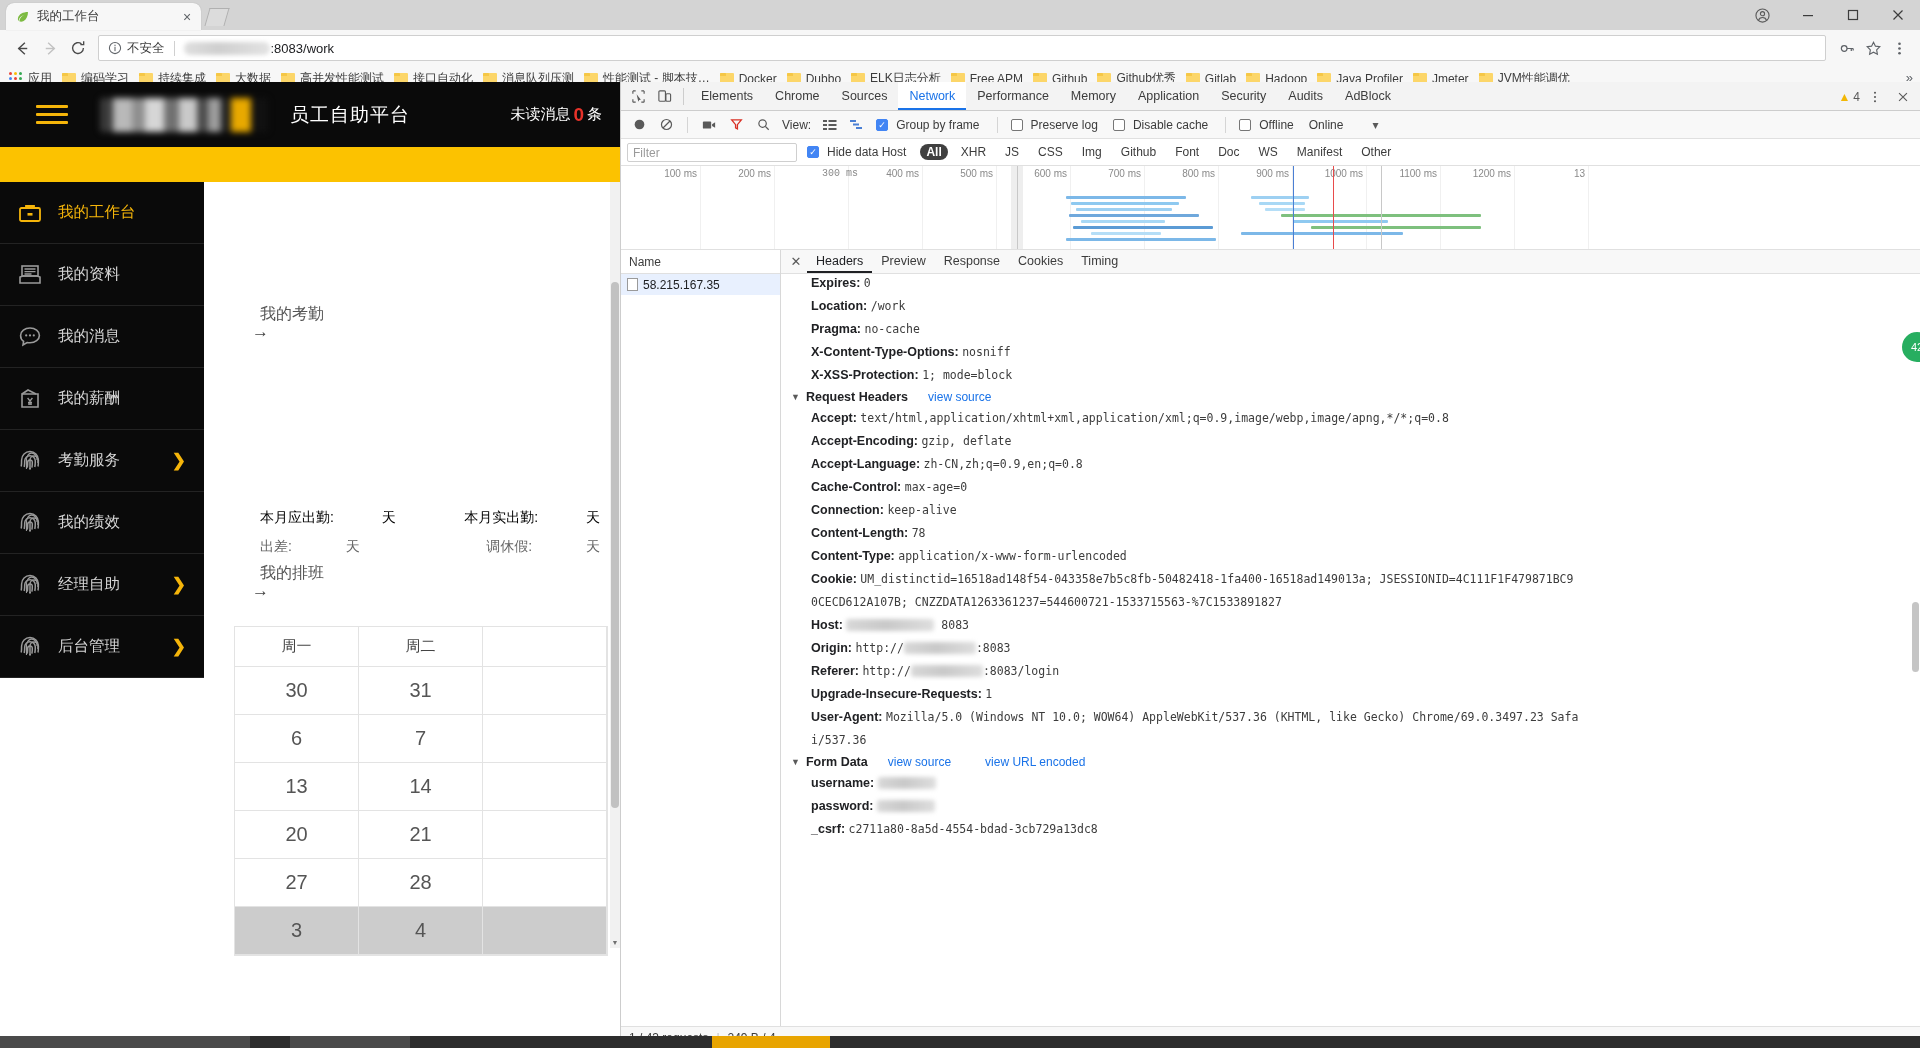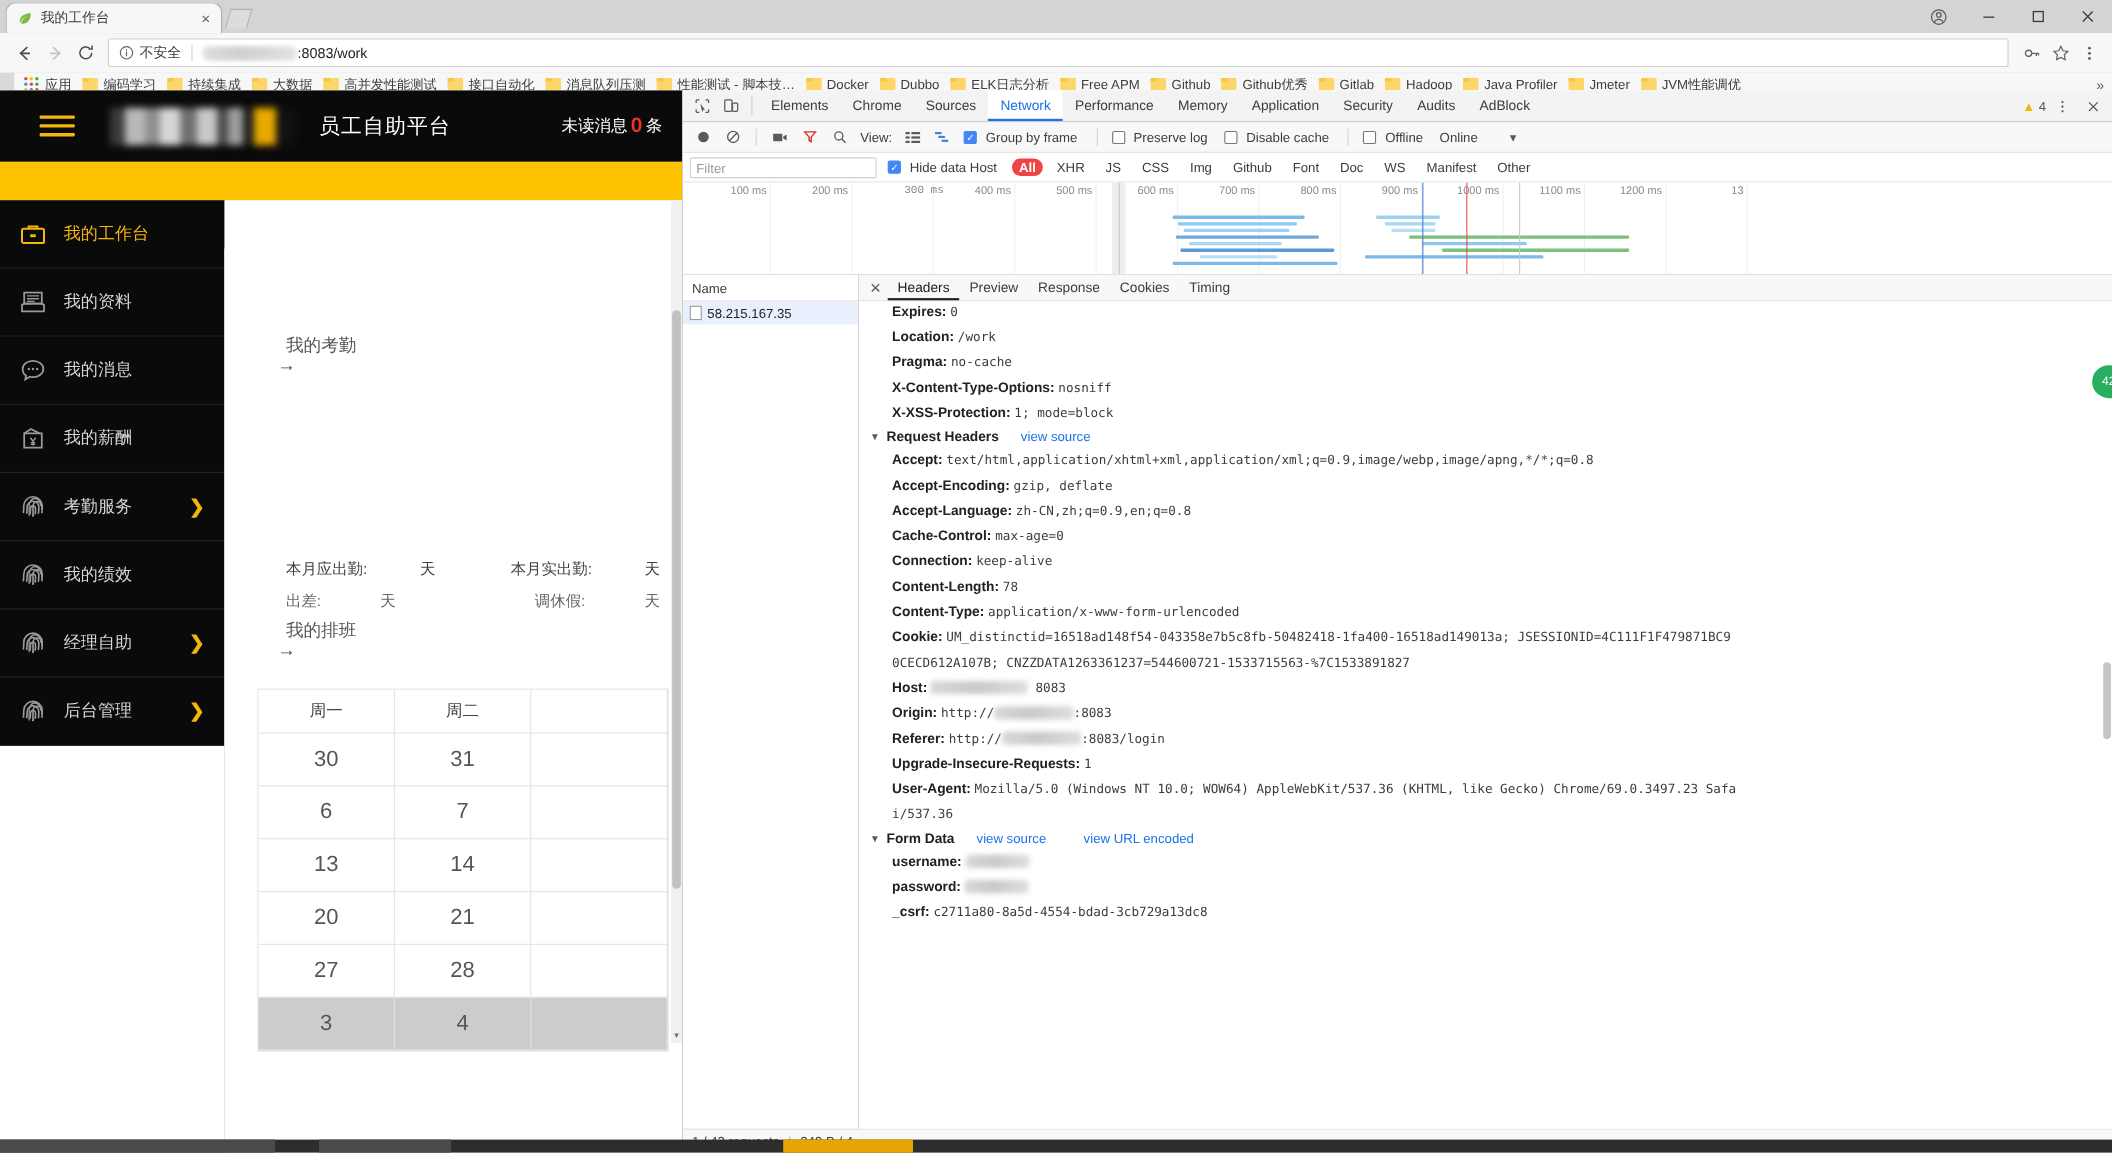--- a/index.html
+++ b/index.html
@@ -86,24 +86,23 @@
     filter:blur(2px); border-radius:6px; margin-right:1px;
   }
   .omnibox .urltext { font-size:13px; color:#202124; white-space:nowrap; }
   .tbricon {
     width:26px; height:26px; display:flex; align-items:center;
     justify-content:center; color:#5f6368; flex:0 0 26px;
   }
 
   
   .bookmarks {
-    height:26px; background:#f7f7f7; border-bottom:4px solid #be185d;
+    height:26px; background:#f7f7f7; border-bottom:1px solid #be185d;
     display:flex; align-items:center; padding:0 4px; overflow:hidden;
     position:relative;
-    margin-left:13px;
   }
   .bmk {
     display:flex; align-items:center; height:22px; padding:0 5px;
     flex:0 0 auto; white-space:nowrap; border-radius:2px;
   }
   .bmk .folder {
     width:14px; height:12px; flex:0 0 14px; margin-right:5px; position:relative;
   }
   .bmk .folder .fb {
     position:absolute; inset:0; background:#fcd669; border-radius:1px;
@@ -185,21 +184,21 @@
     flex:1; position:relative; background:#fff; overflow:hidden;margin-top:44px;
   }
   .card-title {
     position:absolute; font-size:16px; color:#555;
   }
   .card-arrow {
     position:absolute; font-size:17px; color:#444;
   }
   .stats-row {
     position:absolute; left:56px; top:283px; width:340px;
-    display:flex; justify-content:space-between; font-size:14px; color:#404040;
+    display:flex; justify-content:space-between; font-size:14px; color:#000000;
   }
   .stats-row2 {
     position:absolute; left:56px; top:312px; width:340px;
     display:flex; justify-content:space-between; font-size:14px; color:#666;
   }
   .stat { white-space:nowrap; }
   .stat .unit { margin-left:44px; }
   .stat.sm .unit { margin-left:50px; }
 
   .cal-wrap {
@@ -284,21 +283,21 @@
   }
   .filterinput {
     width:170px; height:19px; border:1px solid #cfcfcf; border-radius:2px;
     font-size:12px; color:#9a9a9a; padding:0 5px; line-height:19px;
     background:#fff;
   }
   .ftype {
     font-size:12px; color:#3c3c3c; padding:1px 6px; border-radius:8px;
     white-space:nowrap;
   }
-  .ftype.sel { background:#ef4444; color:#fff; font-weight:bold; }
+  .ftype.sel { background:#404040; color:#fff; font-weight:bold; }
 
   .dt-timeline {
     height:84px; border-bottom:1px solid #e0e0e0; position:relative;
     background:#fff; overflow:hidden;
   }
   .tl-tick {
     position:absolute; top:0; width:1px; height:84px; background:#f0f0f0;
   }
   .tl-lbl {
     position:absolute; top:2px; font-size:10px; color:#8a8a8a;

